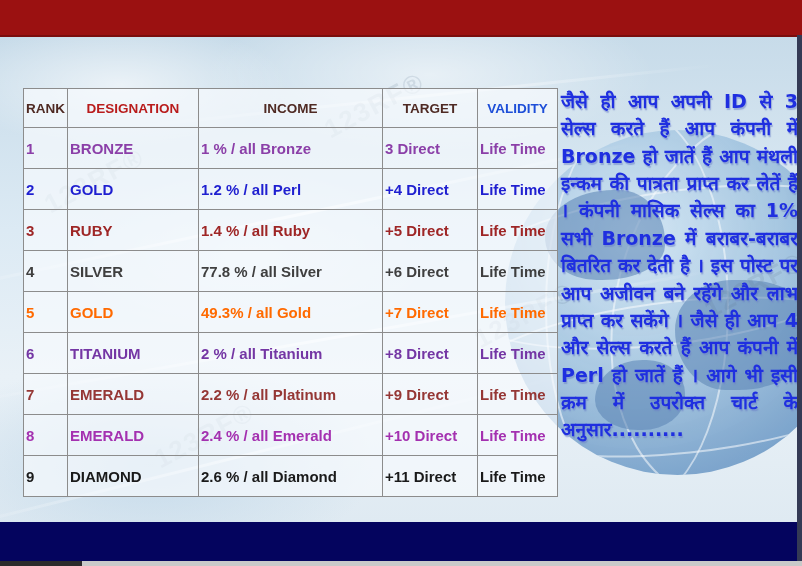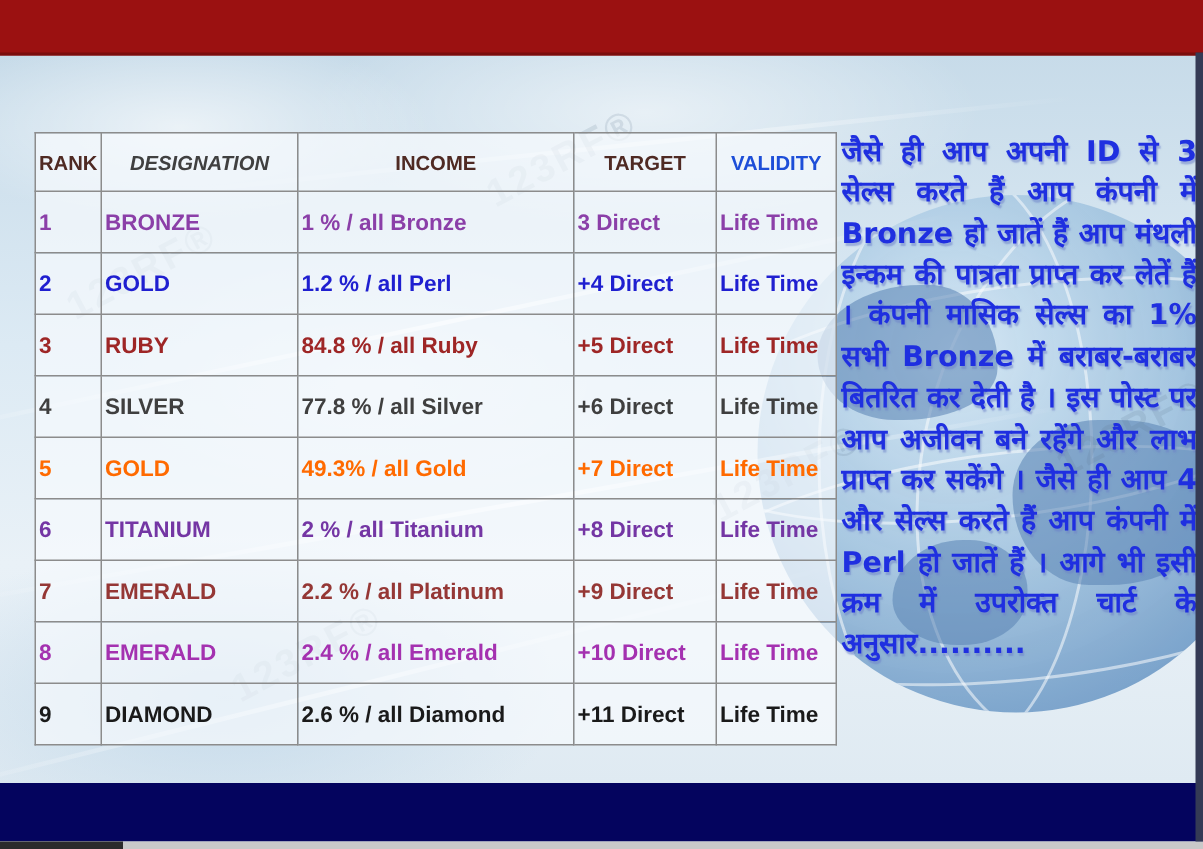--- a/index.html
+++ b/index.html
@@ -123,21 +123,21 @@
     <colgroup>
       <col class="c-rank">
         <col class="c-designation">
         <col class="c-income">
         <col class="c-target">
         <col class="c-validity">
     </colgroup>
     <thead>
       <tr>
           <th style="color: rgb(79, 42, 35);">RANK</th>
-          <th style="color: #404040; font-style: italic;">DESIGNATION</th>
+          <th style="color: #b91c1c;">DESIGNATION</th>
           <th style="color: rgb(79, 42, 35);">INCOME</th>
           <th style="color: rgb(79, 42, 35); margin-top: 12px;">TARGET</th>
           <th style="color: #1d4ed8;">VALIDITY</th>
         </tr>
     </thead>
     <tbody>
         <tr style="color: rgb(139, 63, 168);">
           <td class="bold">1</td>
           <td class="bold">BRONZE</td>
           <td>1 % / all Bronze</td>
@@ -147,21 +147,21 @@
         <tr style="color: rgb(31, 31, 208);">
           <td class="bold">2</td>
           <td class="bold">GOLD</td>
           <td>1.2 % / all Perl</td>
           <td>+4 Direct</td>
           <td>Life Time</td>
         </tr>
         <tr style="color: rgb(158, 38, 38);">
           <td class="bold">3</td>
           <td class="bold">RUBY</td>
-          <td>84.8 % / all Ruby</td>
+          <td>1.4 % / all Ruby</td>
           <td>+5 Direct</td>
           <td>Life Time</td>
         </tr>
         <tr style="color: rgb(63, 63, 63);">
           <td class="bold">4</td>
           <td class="bold">SILVER</td>
           <td>77.8 % / all Silver</td>
           <td>+6 Direct</td>
           <td>Life Time</td>
         </tr>

